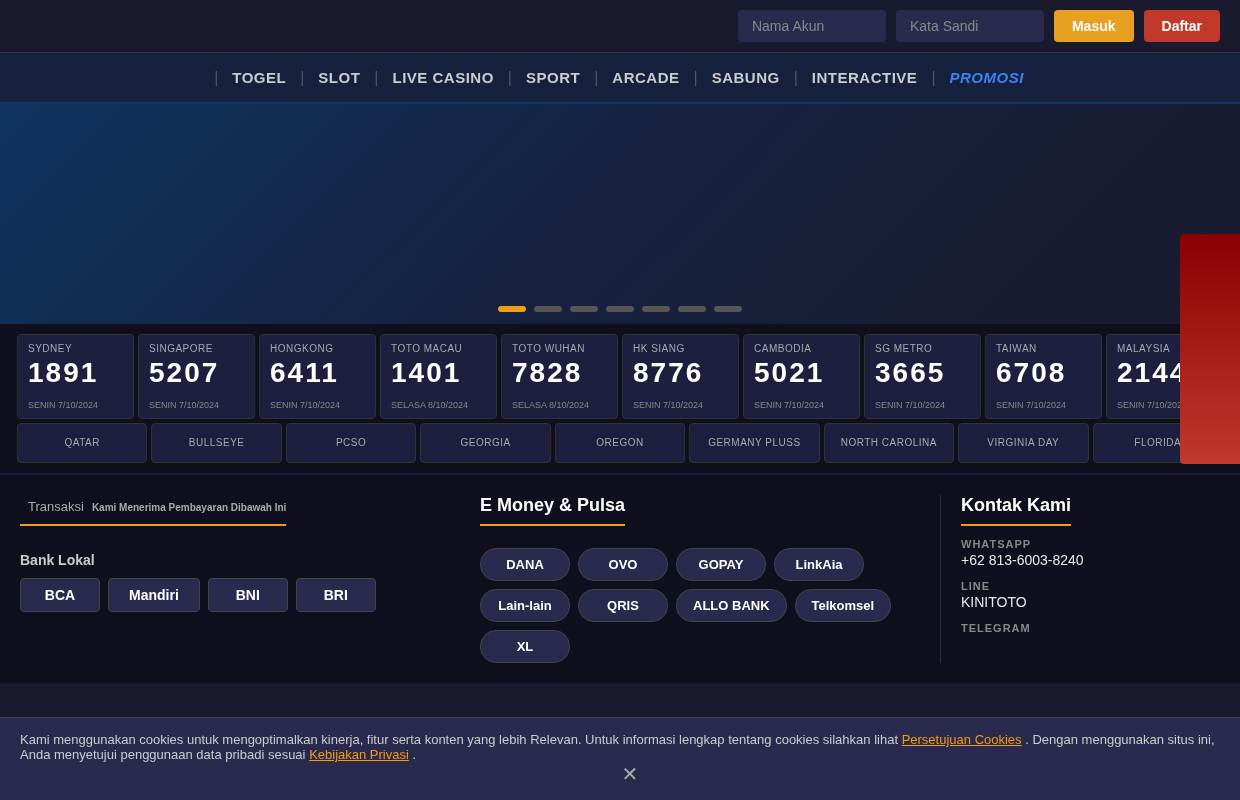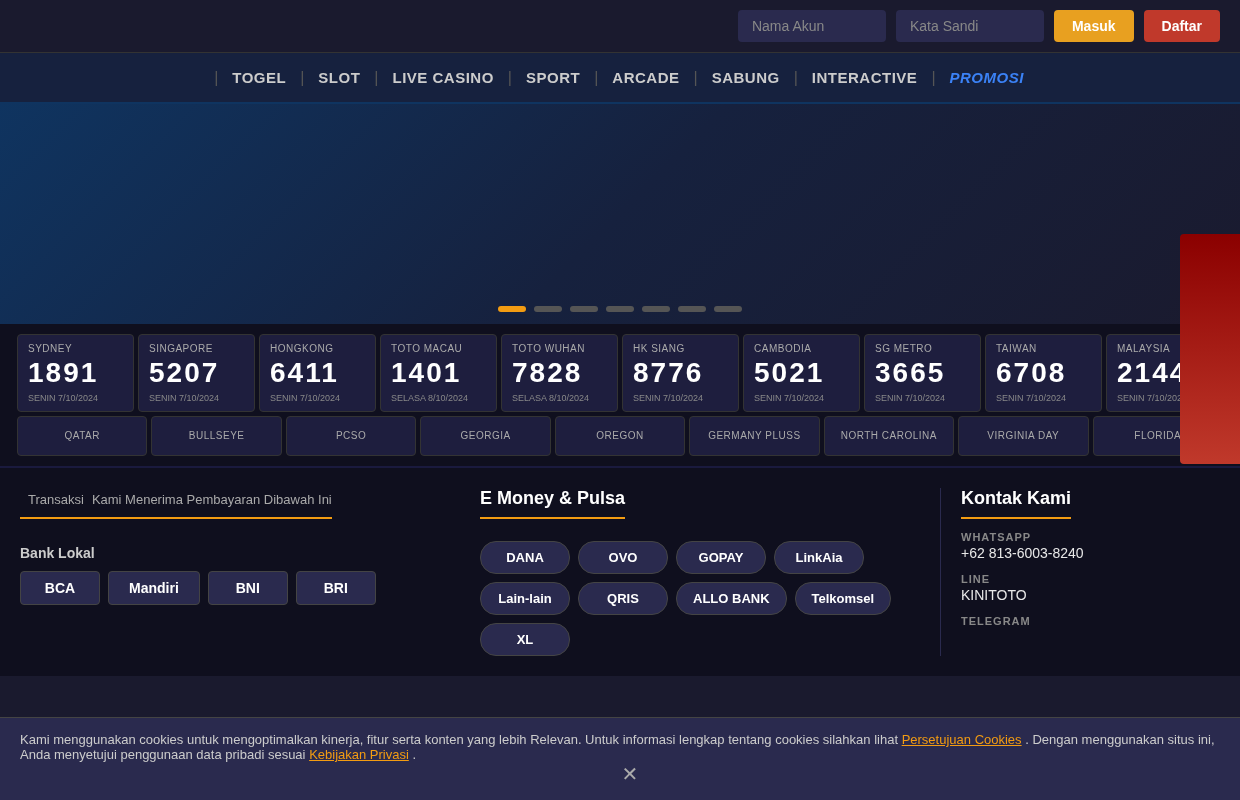--- a/index.html
+++ b/index.html
@@ -139,21 +139,21 @@
     .lottery-card .lotto-number {
       font-size: 28px;
       font-weight: bold;
       color: #fff;
       letter-spacing: 2px;
       line-height: 1.1;
     }
     .lottery-card .lotto-date {
       font-size: 9px;
       color: #888;
-      margin-top: 4px;
+      margin-top: 11px;
     }
 
     
     .lottery-grid-2 {
       display: flex;
       gap: 4px;
     }
     .lottery-card-sm {
       background: #1e1e3e;
       border: 1px solid #333;
@@ -403,21 +403,21 @@
       <div class="lottery-card-sm">NORTH CAROLINA</div>
       <div class="lottery-card-sm">VIRGINIA DAY</div>
       <div class="lottery-card-sm">FLORIDA</div>
     </div>
 </div>
 
 <div class="transaksi-section">
   <div class="transaksi-left">
     <div>
       <span class="section-title">
-        <span>Transaksi</span><span style="color:#aaa;font-size:13px;font-weight:normal;margin-left:8px;">Kami Menerima Pembayaran Dibawah Ini</span>
+        <span>Transaksi</span><span style="color:#aaa;font-size:10px;font-weight:bold;margin-left:8px;">Kami Menerima Pembayaran Dibawah Ini</span>
       </span>
     </div>
     <div style="margin-top:14px;">
       <div style="font-size:14px;color:#ccc;margin-bottom:8px;font-weight:bold;">Bank Lokal</div>
       <div class="bank-grid" id="bank-grid">
           <button class="bank-btn">BCA</button>
           <button class="bank-btn">Mandiri</button>
           <button class="bank-btn">BNI</button>
           <button class="bank-btn">BRI</button>
         </div>

